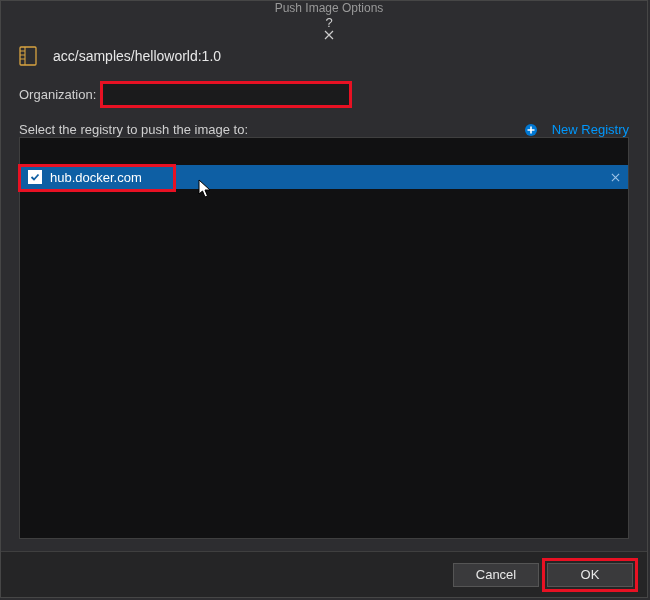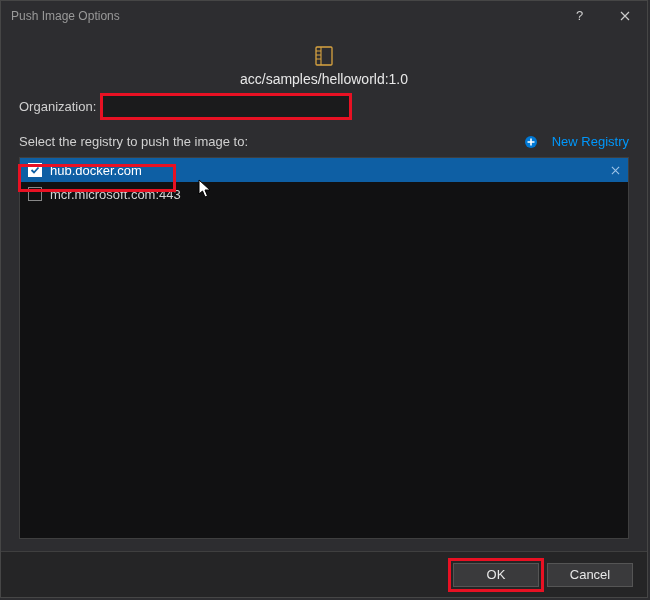--- a/index.html
+++ b/index.html
@@ -20,20 +20,21 @@
       background: #2d2d30;
       display: flex;
       flex-direction: column;
     }
     .titlebar {
       height: 30px;
       display: flex;
       align-items: center;
       padding-left: 10px;
       border-bottom: 1px solid #2d2d30;
+      flex-direction: column;
     }
     .titlebar-title {
       flex: 1;
       color: #999;
       font-size: 12px;
     }
     .titlebar-btn {
       width: 45px;
       height: 30px;
       display: flex;
@@ -45,23 +46,22 @@
     .titlebar-btn svg { width: 10px; height: 10px; }
     .content {
       flex: 1;
       padding: 14px 18px 0 18px;
       display: flex;
       flex-direction: column;
     }
     .image-row {
       display: flex;
       align-items: center;
-      gap: 4px;
-      margin-bottom: 8px;
-      flex-direction: column;
+      gap: 16px;
+      margin-bottom: 16px;
     }
     .container-icon {
       width: 18px;
       height: 22px;
       display: inline-flex;
       align-items: center;
       justify-content: center;
     }
     .image-name { font-size: 14px; color: #e8e8e8; }
     .org-row {
@@ -79,21 +79,20 @@
       color: #d4d4d4;
       padding: 2px 6px;
       font-family: inherit;
       font-size: 13px;
       outline: none;
     }
     .highlight-red { outline: 3px solid #e81123; outline-offset: -1px; }
     .registry-header {
       display: flex;
       align-items: flex-start;
-      margin-bottom: 8px;
     }
     .registry-prompt { flex: 1; color: #d0d0d0; font-size: 13px; }
     .new-registry {
       display: flex;
       align-items: center;
       gap: 14px;
       color: #0097fb;
       cursor: pointer;
       font-size: 13px;
     }
@@ -114,20 +113,21 @@
       align-items: center;
       padding: 0 8px;
       gap: 8px;
       color: #d4d4d4;
       font-size: 13px;
       position: relative;
     }
     .registry-item.selected {
       background: #0e5fa4;
       color: #fff;
+      margin-top: 27px;
     }
     .reg-checkbox {
       width: 14px; height: 14px;
       border: 1px solid #888;
       background: transparent;
       display: inline-flex;
       align-items: center; justify-content: center;
       flex-shrink: 0;
     }
     .registry-item.selected .reg-checkbox {
@@ -243,31 +243,27 @@
             <path d="M1.5 5 L4 7.5 L8.5 2.5" stroke="#0e5fa4" stroke-width="1.8" fill="none"></path>
           </svg>
         </span>
         <span>hub.docker.com</span>
         <span class="reg-close">
           <svg width="9" height="9" viewBox="0 0 10 10">
               <path d="M1 1 L9 9 M9 1 L1 9" stroke="#cfe6ff" stroke-width="1.2"></path>
             </svg>
         </span>
       </div>
-      <div class="registry-item">
-        <span class="reg-checkbox"></span>
-        <span>mcr.microsoft.com:443</span>
-      </div>
     </div>
 
   </div>
 
   <div class="footer">
+    <button class="btn">Cancel</button>
     <button class="btn highlight-ok">OK</button>
-    <button class="btn">Cancel</button>
   </div>
 
 </div>
 
 <div class="highlight-first"></div>
 
 <div class="cursor">
   <svg width="14" height="20" viewBox="0 0 14 20">
     <path d="M1 1 L1 15 L4.5 12 L7 18 L9.5 17 L7 11 L12 11 Z" fill="#fff" stroke="#000" stroke-width="1"></path>
   </svg>

